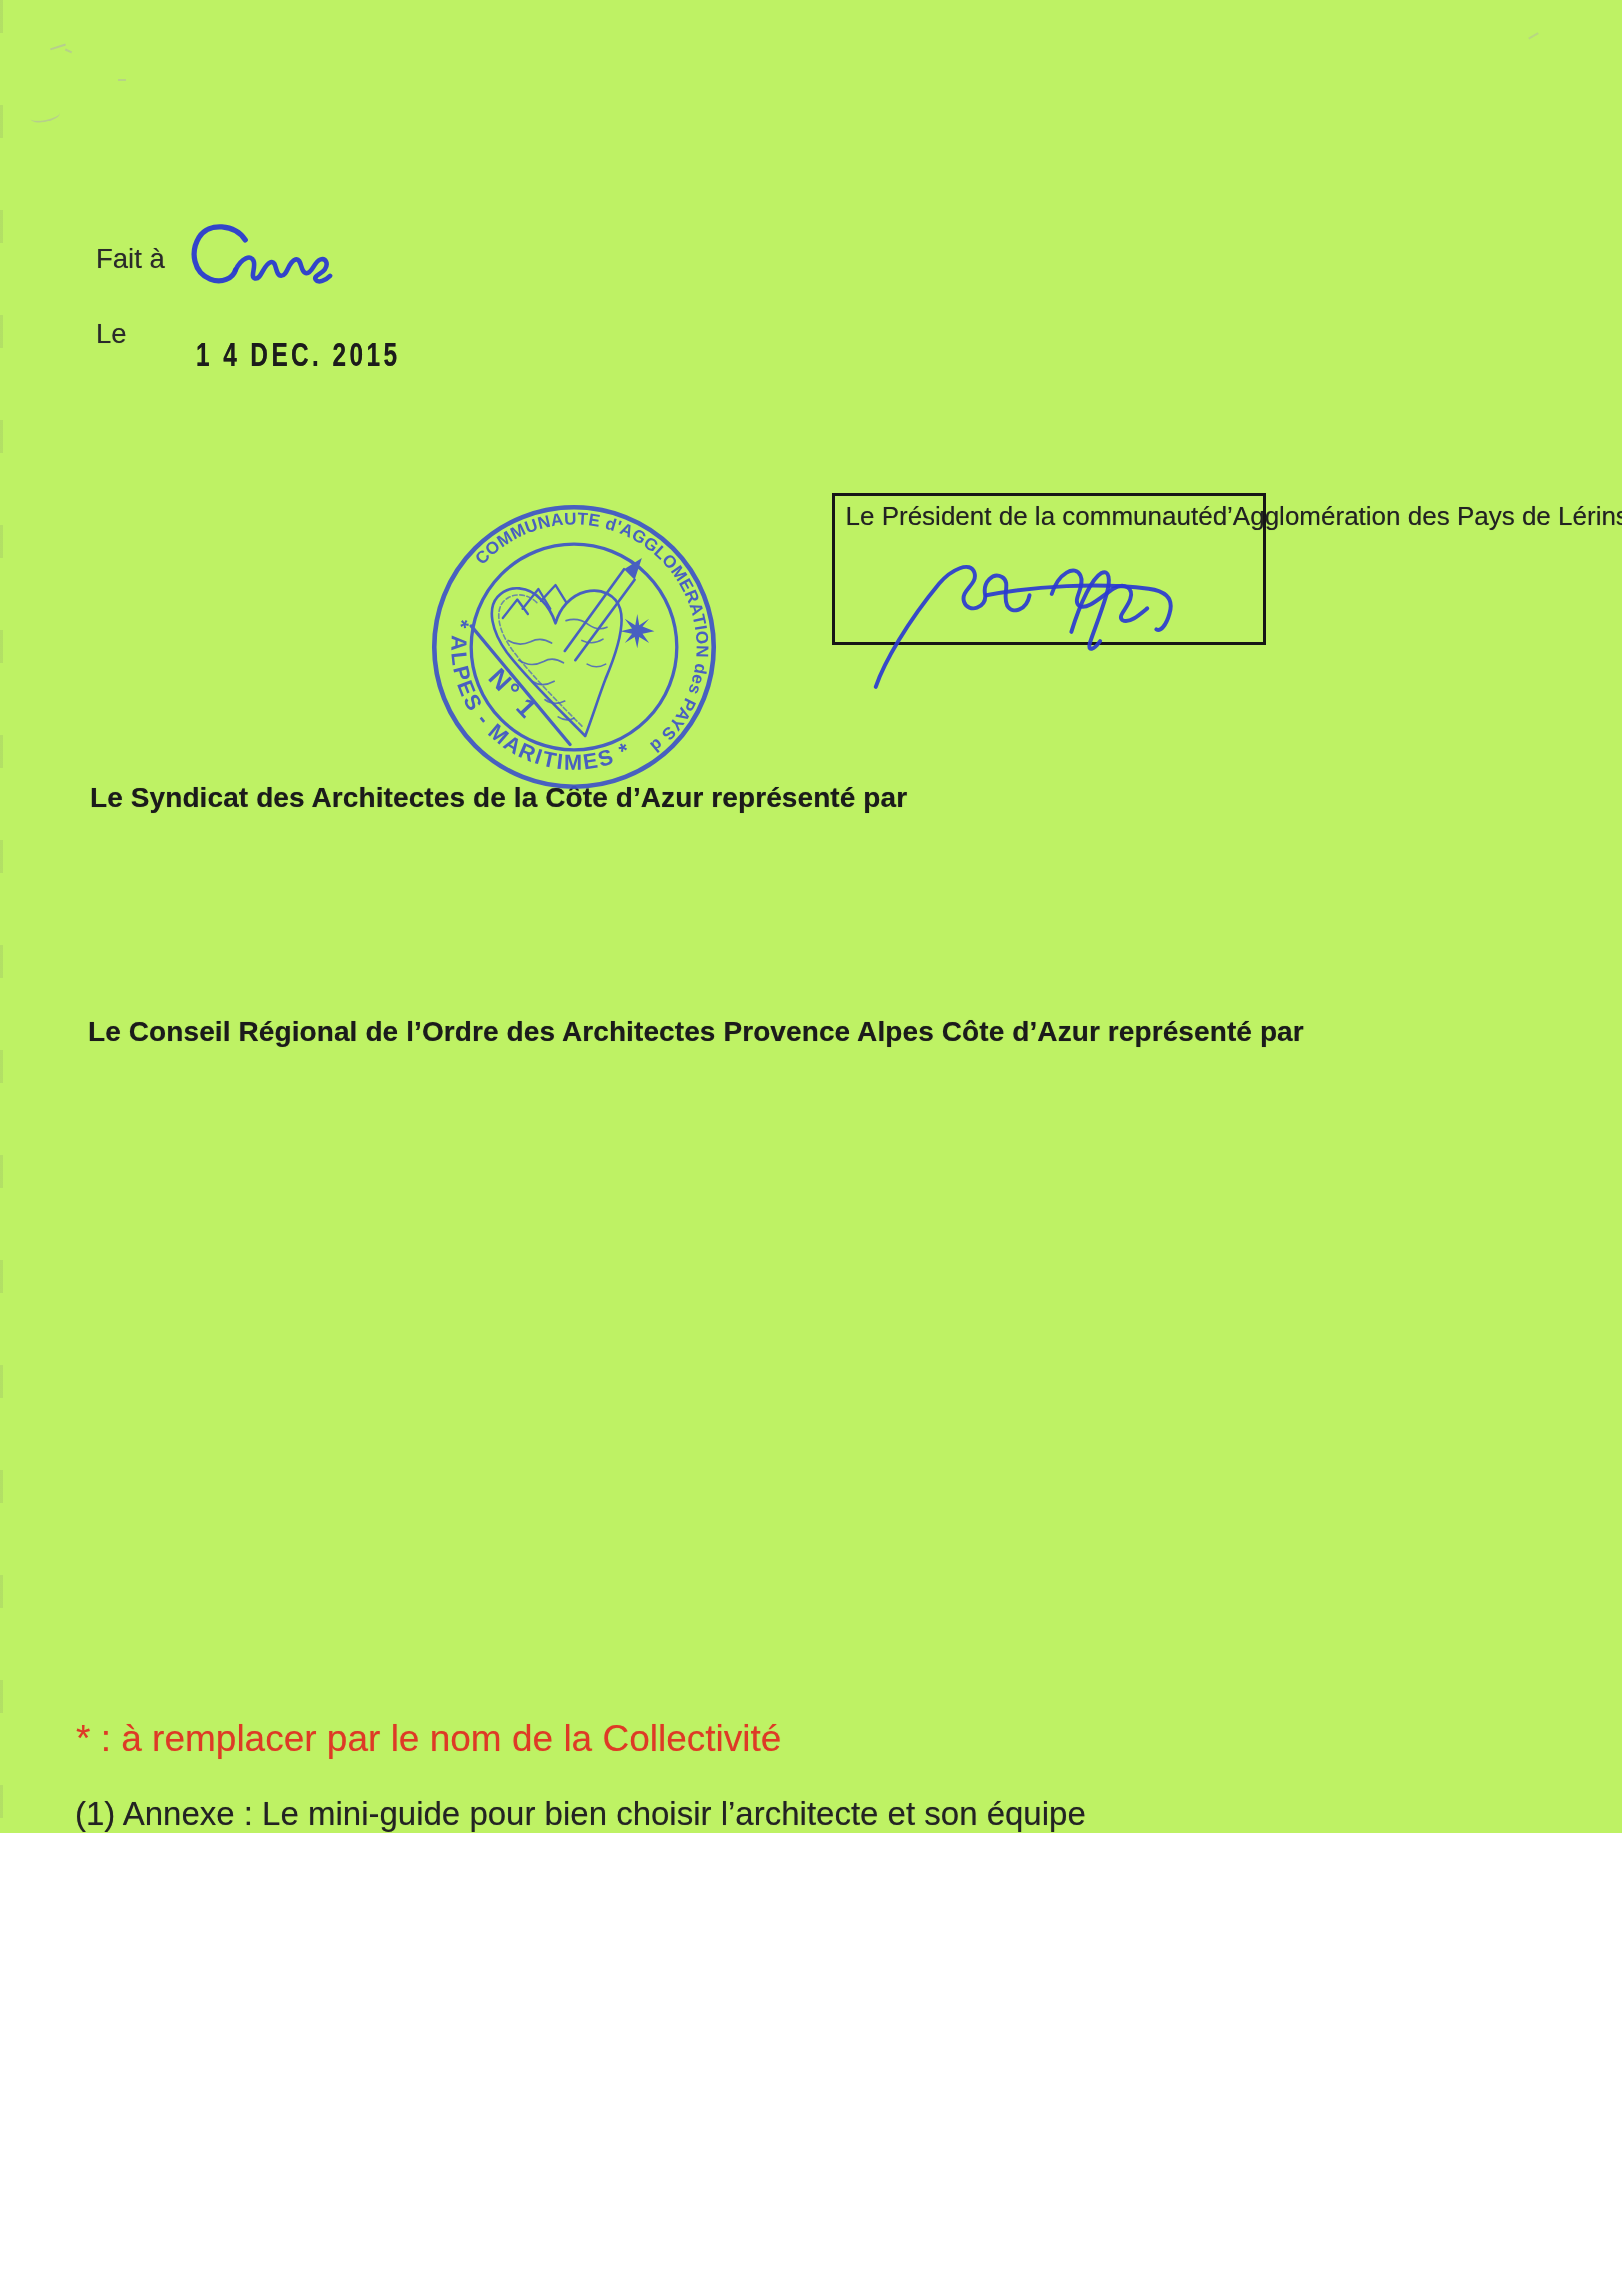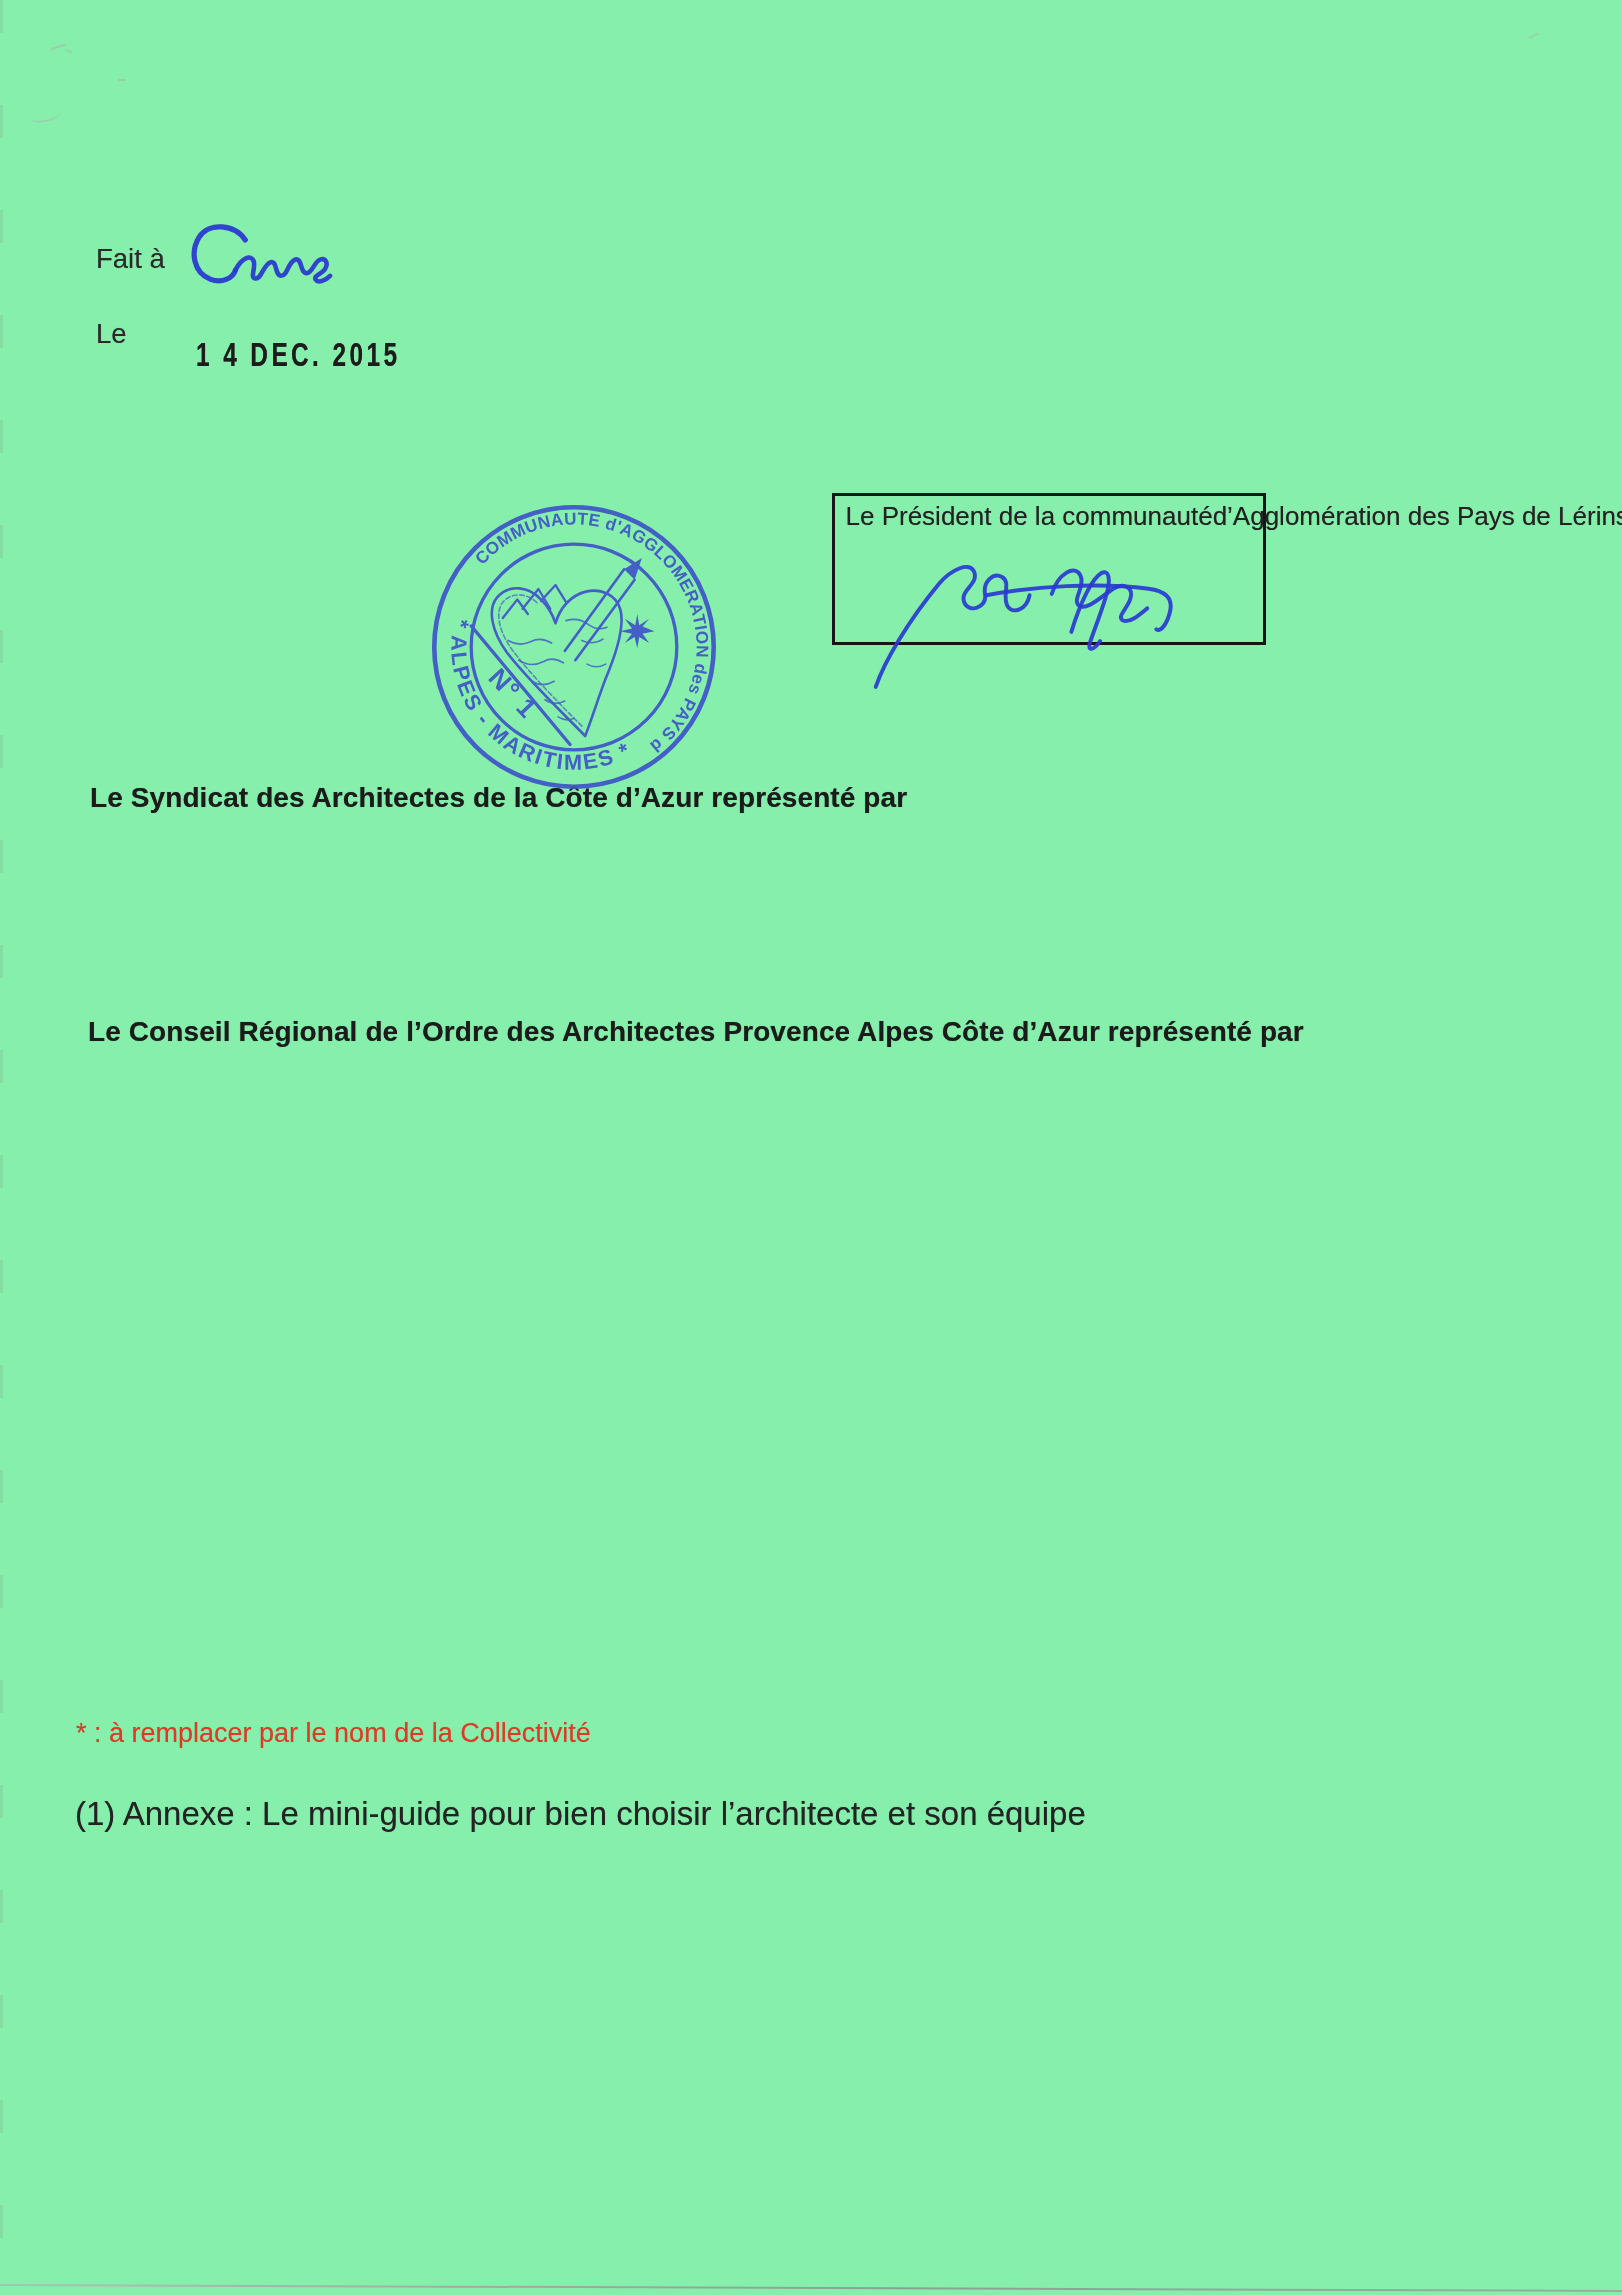--- a/index.html
+++ b/index.html
@@ -1,20 +1,20 @@
 <!DOCTYPE html>
 <html style="font-size:10.5px"><head>
 <meta charset="utf-8">
 <style>
   html, body { margin: 0; padding: 0; background: #ffffff; }
   .page {
     position: relative;
     width: 1622px;
-    height: 2295px;
-    background: #86efac;
+    height: 1833px;
+    background: #bef264;
     overflow: hidden;
     font-family: "Liberation Sans", "DejaVu Sans", sans-serif;
     color: #1e1e1e;
   }
   .abs { position: absolute; }
 
   
   .plain {
     font-size: 27.5px;
     color: #2a2a2a;
@@ -64,21 +64,21 @@
   .sig-box .signatory {
     margin-top: auto;
     font-size: 29px;
     font-weight: 700;
     color: #1a1a1a;
     white-space: nowrap;
     text-shadow: 0 0 0.7px rgba(20,20,20,.5);
   }
 
   .footnote-red {
-    font-size: 27px;
+    font-size: 37px;
     color: #de3a26;
     text-shadow: 0 0 0.7px rgba(210,60,40,.45);
     white-space: nowrap;
   }
   .footnote-black {
     font-size: 33px;
     color: #232323;
     text-shadow: 0 0 0.7px rgba(30,30,30,.45);
     white-space: nowrap;
   }

